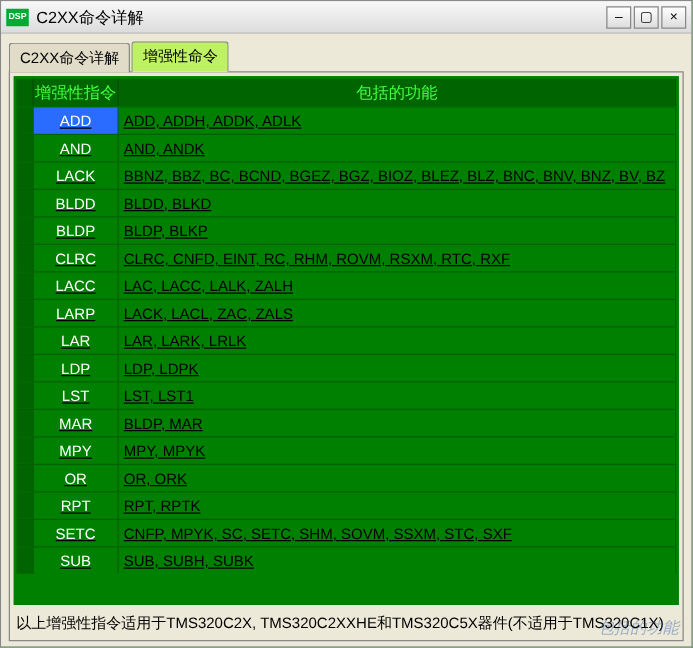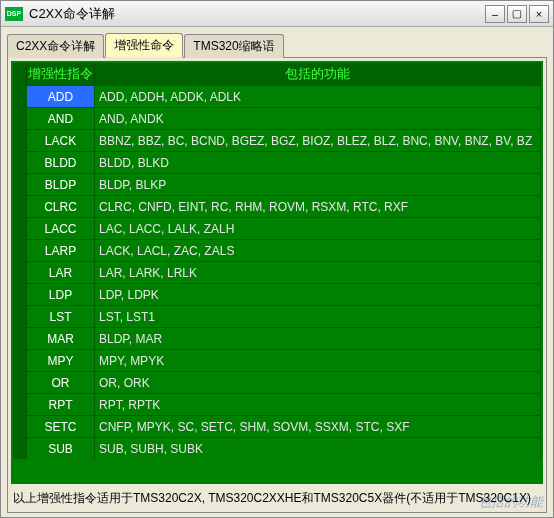--- a/index.html
+++ b/index.html
@@ -55,21 +55,21 @@
   .tab {
     padding: 3px 8px 3px 8px;
     border: 1px solid #888;
     border-bottom: none;
     border-radius: 3px 3px 0 0;
     background: #ece9d8;
     font-size: 12px;
     position: relative;
   }
   .tab.active {
-    background: #fef9c3;
+    background: #bef264;
     border-bottom: 1px solid #ece9d8;
     font-weight: normal;
   }
   .tab:not(.active) { background: #e0dcc8; }
   .panel {
     border: 1px solid #888;
     flex: 1;
     background: #ece9d8;
     padding: 3px;
     display: flex;
@@ -98,25 +98,26 @@
   .col0 { width: 14px; flex: 0 0 14px; }
   .col1 { width: 68px; flex: 0 0 68px; }
   .col2 { flex: 1; }
   .gridbody { flex:1; overflow:hidden; }
   .row {
     display: flex;
     height: 22px;
     line-height: 22px;
     background: #008000;
     border-top: 1px solid #006000;
+    text-decoration: underline;
   }
   .cell {
     border-right: 1px solid #006000;
     padding: 0 4px;
-    color: #e5e5e5;
+    color: #000000;
     white-space: nowrap;
     overflow: hidden;
     font-size: 12px;
   }
   .cell.col0 { background: #006400; padding:0; }
   .cell.col1 {
     text-align: center;
     color: #ffffff;
   }
   .row.selected .cell.col1 {
@@ -148,21 +149,20 @@
     <div class="win-btn">–</div>
     <div class="win-btn">▢</div>
     <div class="win-btn">×</div>
   </div>
 </div>
 
 <div class="content">
   <div class="tabs" id="tabs">
       <div class="tab">C2XX命令详解</div>
       <div class="tab active">增强性命令</div>
-      <div class="tab">TMS320缩略语</div>
     </div>
   <div class="panel">
     <div class="grid">
       <div class="gridhead">
         <div class="hcell col0"></div>
         <div class="hcell col1">增强性指令</div>
         <div class="hcell col2">包括的功能</div>
       </div>
       <div class="gridbody" id="gridbody">
           <div class="row selected">

